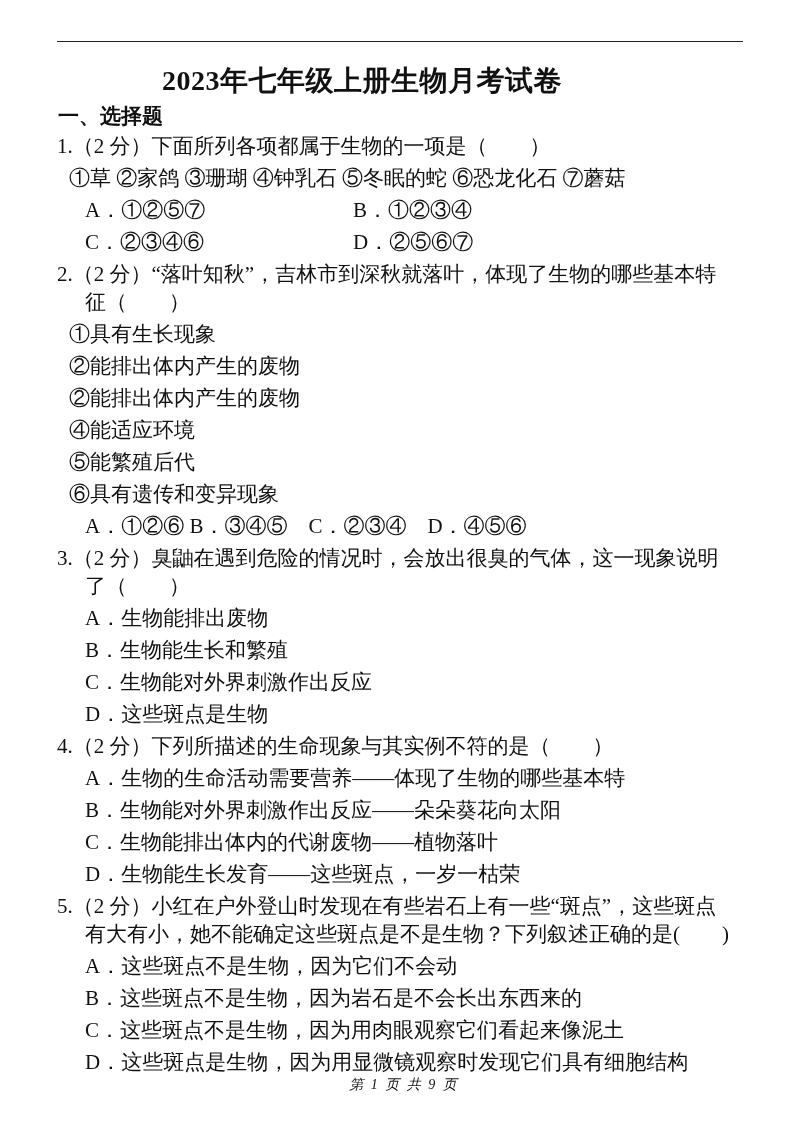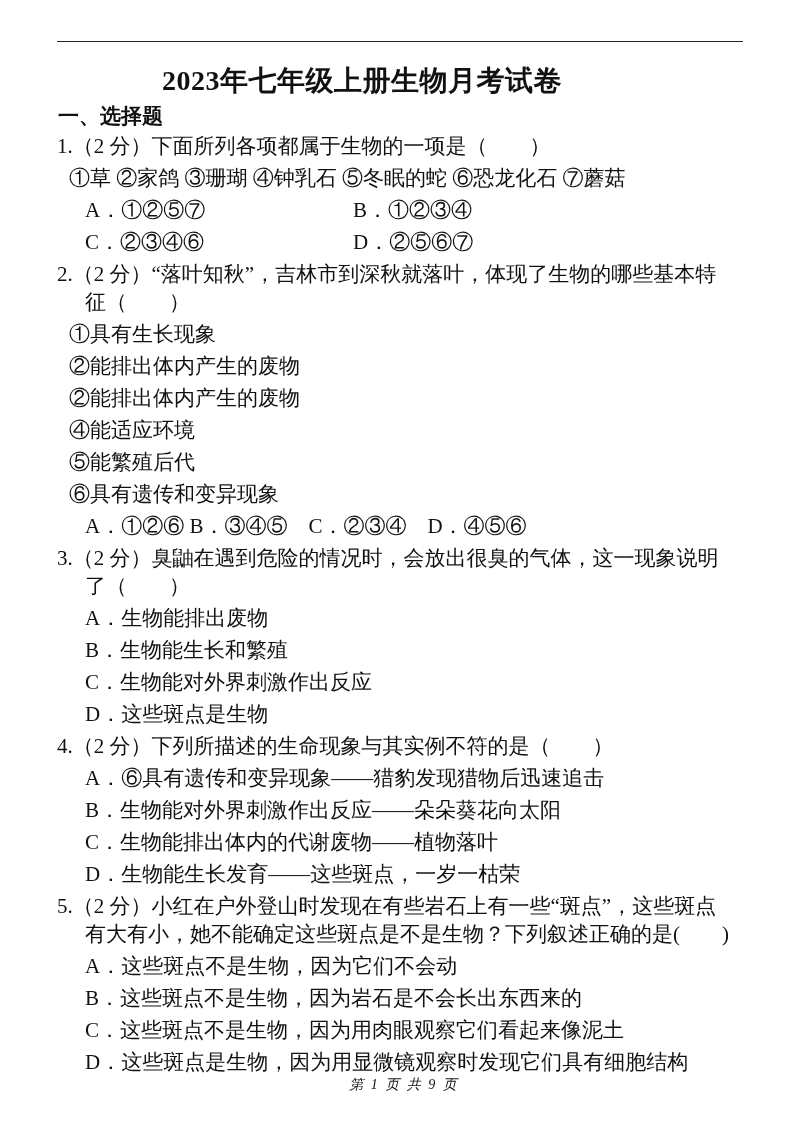--- a/index.html
+++ b/index.html
@@ -40,21 +40,21 @@
 <div class="line i2" style="top:512px">A．①②⑥ B．③④⑤　C．②③④　D．④⑤⑥</div>
 
 <div class="line q" style="top:544px">3.（2 分）臭鼬在遇到危险的情况时，会放出很臭的气体，这一现象说明</div>
 <div class="line i2" style="top:572px">了（　　）</div>
 <div class="line i2" style="top:604px">A．生物能排出废物</div>
 <div class="line i2" style="top:636px">B．生物能生长和繁殖</div>
 <div class="line i2" style="top:668px">C．生物能对外界刺激作出反应</div>
 <div class="line i2" style="top:700px">D．这些斑点是生物</div>
 
 <div class="line q" style="top:732px">4.（2 分）下列所描述的生命现象与其实例不符的是（　　）</div>
-<div class="line i2" style="top:764px">A．⑥具有遗传和变异现象——猎豹发现猎物后迅速追击</div>
+<div class="line i2" style="top:764px">A．生物的生命活动需要营养——体现了生物的哪些基本特</div>
 <div class="line i2" style="top:796px">B．生物能对外界刺激作出反应——朵朵葵花向太阳</div>
 <div class="line i2" style="top:828px">C．生物能排出体内的代谢废物——植物落叶</div>
 <div class="line i2" style="top:860px">D．生物能生长发育——这些斑点，一岁一枯荣</div>
 
 <div class="line q" style="top:892px">5.（2 分）小红在户外登山时发现在有些岩石上有一些“斑点”，这些斑点</div>
 <div class="line i2" style="top:920px">有大有小，她不能确定这些斑点是不是生物？下列叙述正确的是(　　)</div>
 <div class="line i2" style="top:952px">A．这些斑点不是生物，因为它们不会动</div>
 <div class="line i2" style="top:984px">B．这些斑点不是生物，因为岩石是不会长出东西来的</div>
 <div class="line i2" style="top:1016px">C．这些斑点不是生物，因为用肉眼观察它们看起来像泥土</div>
 <div class="line i2" style="top:1048px">D．这些斑点是生物，因为用显微镜观察时发现它们具有细胞结构</div>

